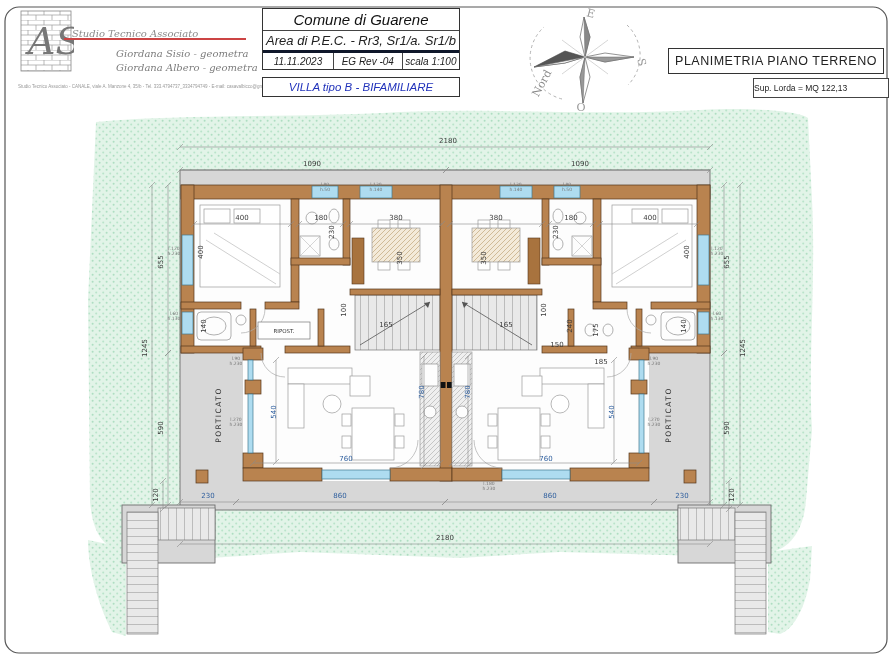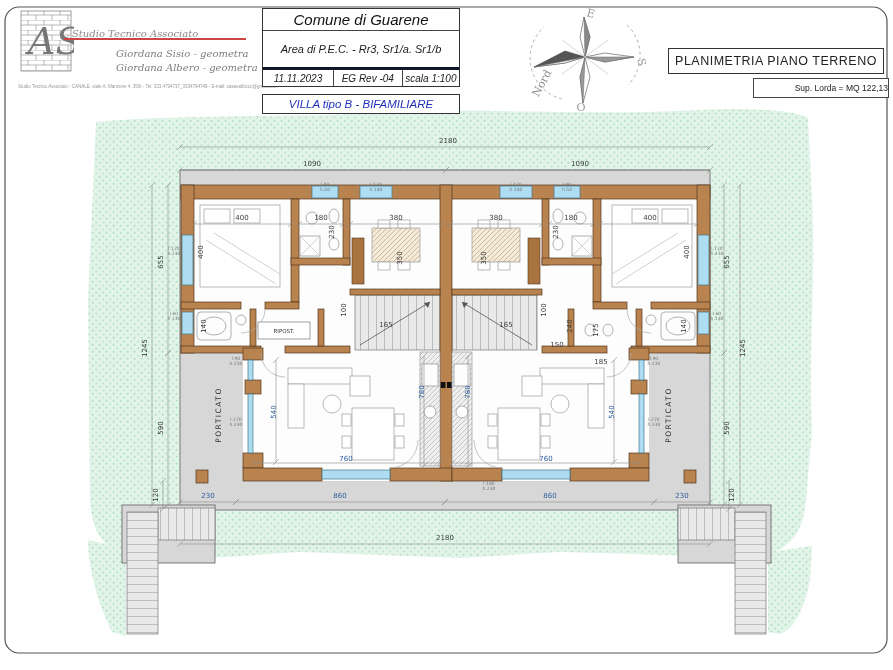--- a/index.html
+++ b/index.html
@@ -10,32 +10,32 @@
   .logo-block{position:absolute;left:16px;top:8px;width:250px;height:82px;}
   .logo-script{position:absolute;left:56px;top:20px;width:190px;font-family:"DejaVu Serif","Liberation Serif",serif;
                font-style:italic;color:#8a8a8a;font-size:10px;}
   .red-line{position:absolute;left:48px;top:30px;width:182px;height:2px;background:#c44;}
   .script-name{position:absolute;font-family:"DejaVu Serif","Liberation Serif",serif;font-style:italic;
                color:#7c7c7c;font-size:10px;white-space:nowrap;}
   .addr{position:absolute;left:2px;top:76px;width:254px;font-size:4.5px;color:#999;white-space:nowrap;}
   .title-table{position:absolute;left:262px;top:8px;width:198px;font-style:italic;}
   .tt-box{border:1.5px solid #333;background:#fff;}
   .tt-r1{font-size:15px;text-align:center;padding:2px 0;color:#111;}
-  .tt-r2{font-size:11px;text-align:center;border-top:1px solid #444;padding:12px 0;color:#222;}
+  .tt-r2{font-size:13px;text-align:center;border-top:1px solid #444;padding:2px 0;color:#222;}
   .tt-r3{display:flex;border-top:3px solid #0f172a;font-size:10px;color:#222;align-items:flex-end;}
   .tt-r3 div{padding:2.5px 0;text-align:center;}
   .tt-c1{width:36%;border-right:1px solid #444;}
   .tt-c2{width:35%;border-right:1px solid #444;}
   .tt-c3{width:29%;}
   .tt-villa{margin-top:7px;border:1.2px solid #333;background:#fff;text-align:center;
             font-size:11.5px;color:#2233bb;padding:3px 0;}
   .plan-title{position:absolute;left:668px;top:48px;width:214px;height:24px;border:1.2px solid #333;
               background:#fff;font-size:12.5px;letter-spacing:.5px;color:#222;text-align:center;line-height:24px;}
   .sup-box{position:absolute;left:753px;top:78px;width:134px;height:18px;border:1px solid #444;
-           background:#fff;font-size:8.5px;color:#222;text-align:right;line-height:18px;}
+           background:#fff;font-size:8.5px;color:#222;text-align:left;line-height:18px;}
   
   .wall{fill:#b9834f;stroke:#54361b;stroke-width:.7;}
   .win{fill:#aedcf0;stroke:#41788f;stroke-width:.7;}
   .furn{fill:#fff;stroke:#9a9a9a;stroke-width:.7;}
   .fixt{fill:#fdfdfd;stroke:#8f8f8f;stroke-width:.7;}
   .dimline{stroke:#8a8a8a;stroke-width:.6;}
   .dim{font-family:"DejaVu Sans",sans-serif;font-size:7px;fill:#3a3a3a;text-anchor:middle;}
   .dim.blue{fill:#2f5f9e;}
   .ann{font-family:"DejaVu Sans",sans-serif;font-size:4.5px;fill:#777;text-anchor:middle;}
   .roomlabel{font-family:"DejaVu Sans",sans-serif;font-size:7.5px;letter-spacing:1.5px;fill:#333;text-anchor:middle;}

